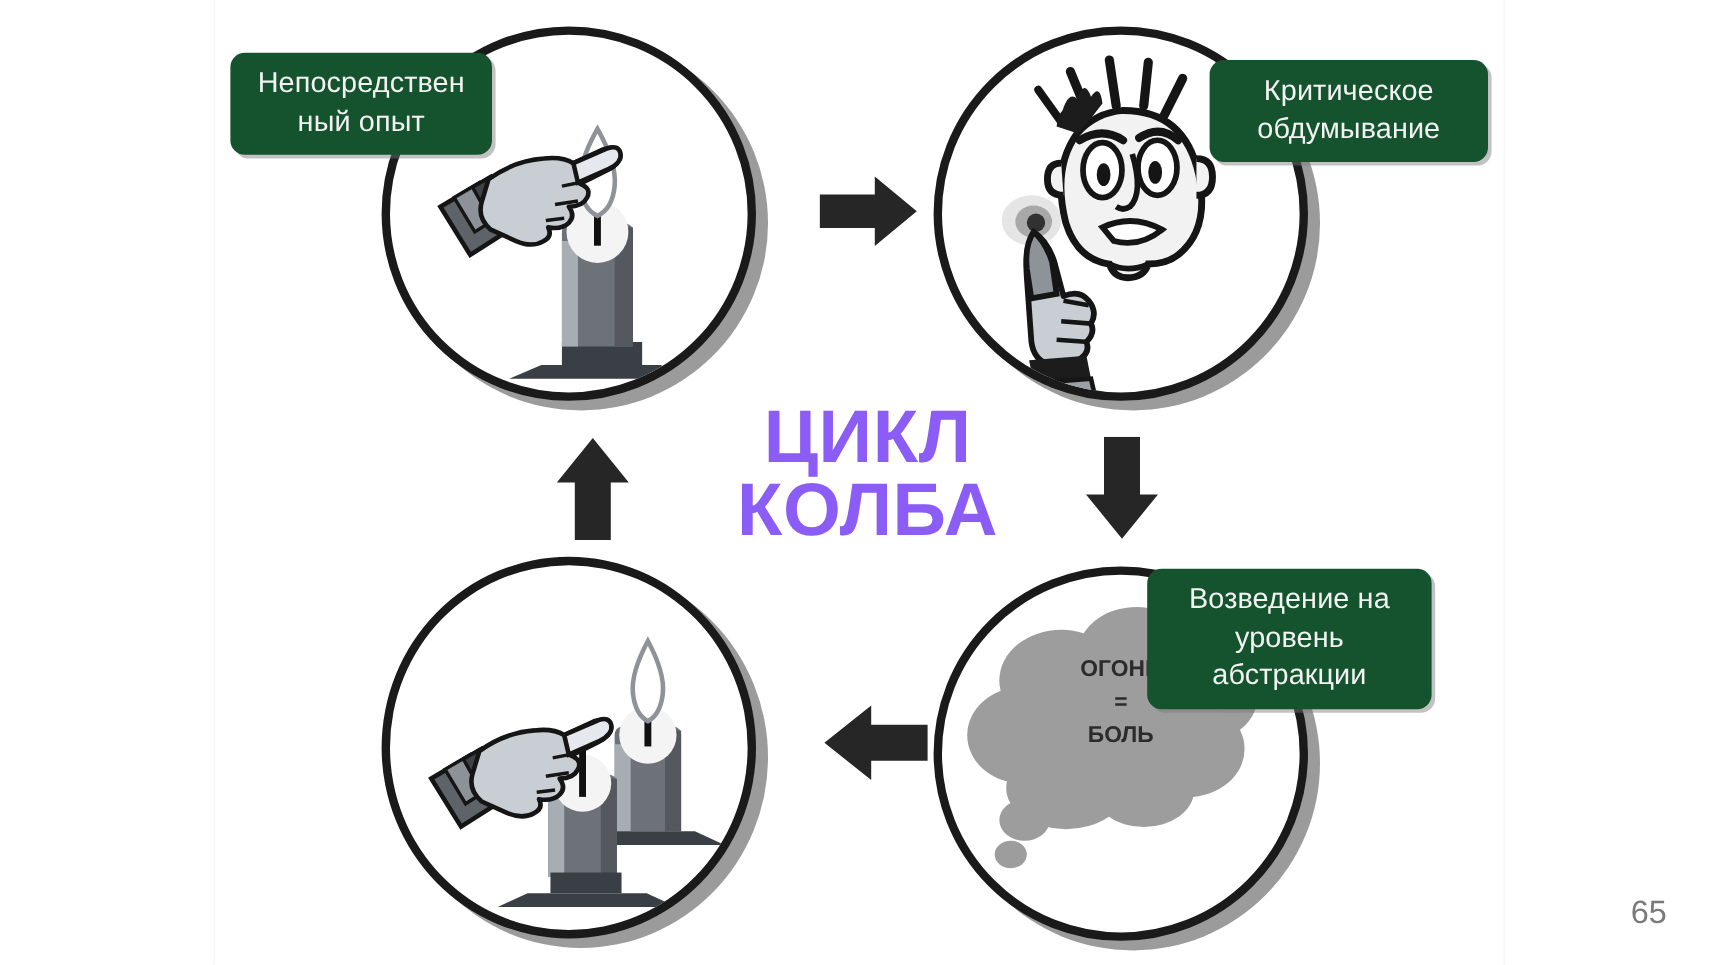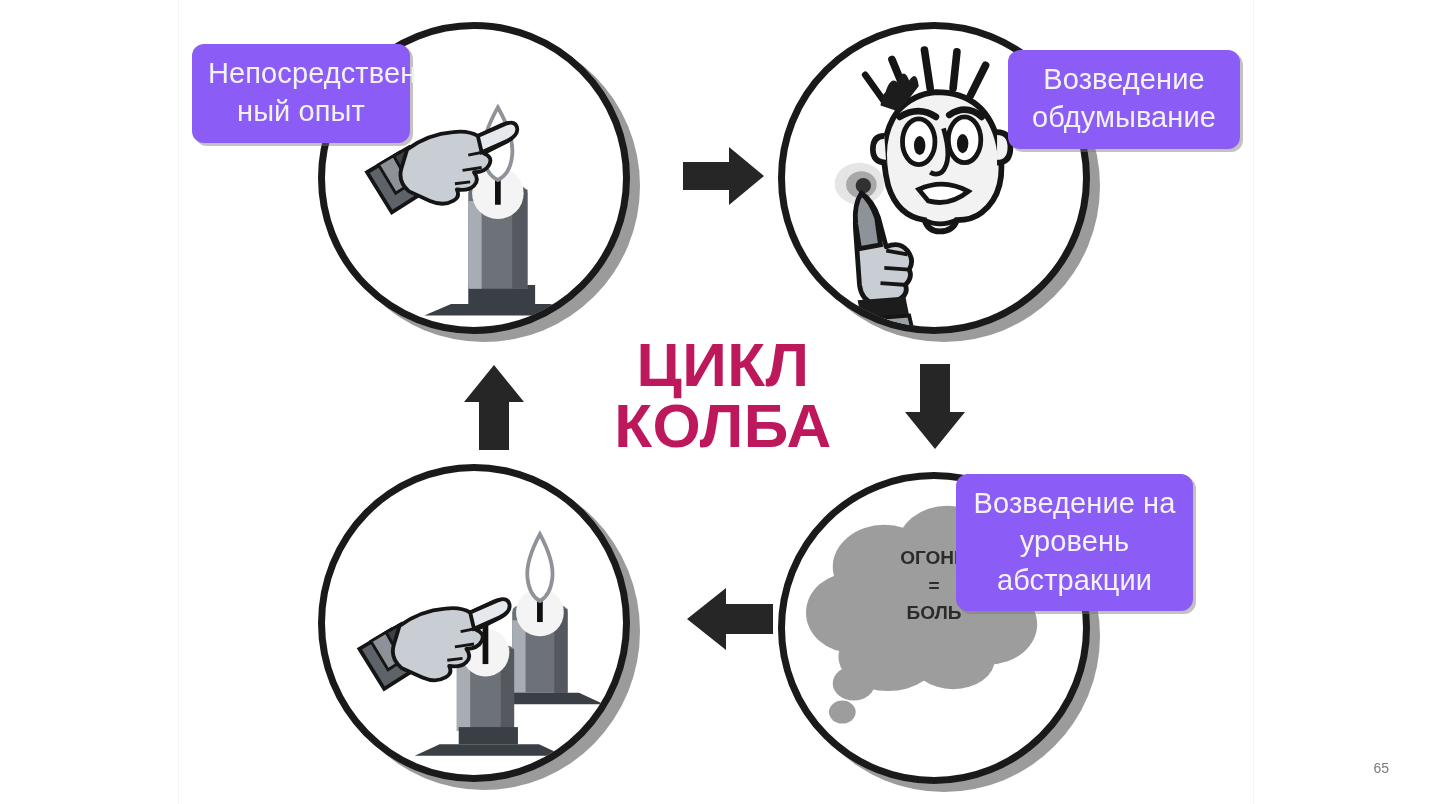--- a/index.html
+++ b/index.html
@@ -58,56 +58,56 @@
     position: absolute;
     left: 0;
     top: 0;
     width: 100%;
     height: 100%;
   }
 
   
   .label {
     position: absolute;
-    background: #8b5cf6;
+    background: #14532d;
     color: #f2f2f2;
     border-radius: 12px;
     padding: 10px 16px 12px 16px;
-    font-size: 29px;
+    font-size: 24px;
     line-height: 1.32;
     text-align: center;
     letter-spacing: .1px;
     z-index: 30;
     box-shadow: 3px 3px 0 rgba(120,120,120,.45);
     white-space: pre-line;
   }
 
   
   .center-title {
     position: absolute;
     z-index: 25;
-    color: #be185d;
+    color: #8b5cf6;
     font-weight: bold;
     font-size: 62px;
     line-height: .98;
     letter-spacing: .5px;
     text-align: center;
     white-space: pre-line;
   }
 
   
   .arrow { position: absolute; z-index: 20; }
 
   
   .page-number {
     position: absolute;
     right: 40px;
     bottom: 28px;
     color: #7a7a7a;
-    font-size: 14px;
+    font-size: 27px;
   }
 
   
   .cloud-text {
     position: absolute;
     text-align: center;
     color: #2b2b2b;
     font-weight: bold;
     font-size: 19px;
     line-height: 1.45;
@@ -212,21 +212,21 @@
         <path d="M104 250 L130 252" stroke="#151515" stroke-width="4" fill="none"></path>
         <path d="M100 266 L128 268" stroke="#151515" stroke-width="4" fill="none"></path>
 
         <path d="M76 284 L126 280 L130 300 L80 304 Z" fill="#1c1c1c"></path>
 
         <path d="M80 304 L130 300 L136 326 L86 330 Z" fill="#9aa0a6" stroke="#151515" stroke-width="4"></path>
       </svg>
     </div>
   </div>
 
-  <div class="label" style="left:1008px; top:50px; width:200px;">Возведение
+  <div class="label" style="left:1008px; top:50px; width:200px;">Критическое
 обдумывание</div>
 
   <div class="node" style="left:778px; top:472px; width:312px; height:312px;">
     <div class="circle-shadow"></div>
     <div class="circle">
       <svg class="circle-art" viewBox="0 0 312 312">
         <g fill="#9d9d9d">
           <ellipse cx="104" cy="92" rx="54" ry="44"></ellipse>
           <ellipse cx="170" cy="70" rx="52" ry="42"></ellipse>
           <ellipse cx="228" cy="104" rx="48" ry="42"></ellipse>

